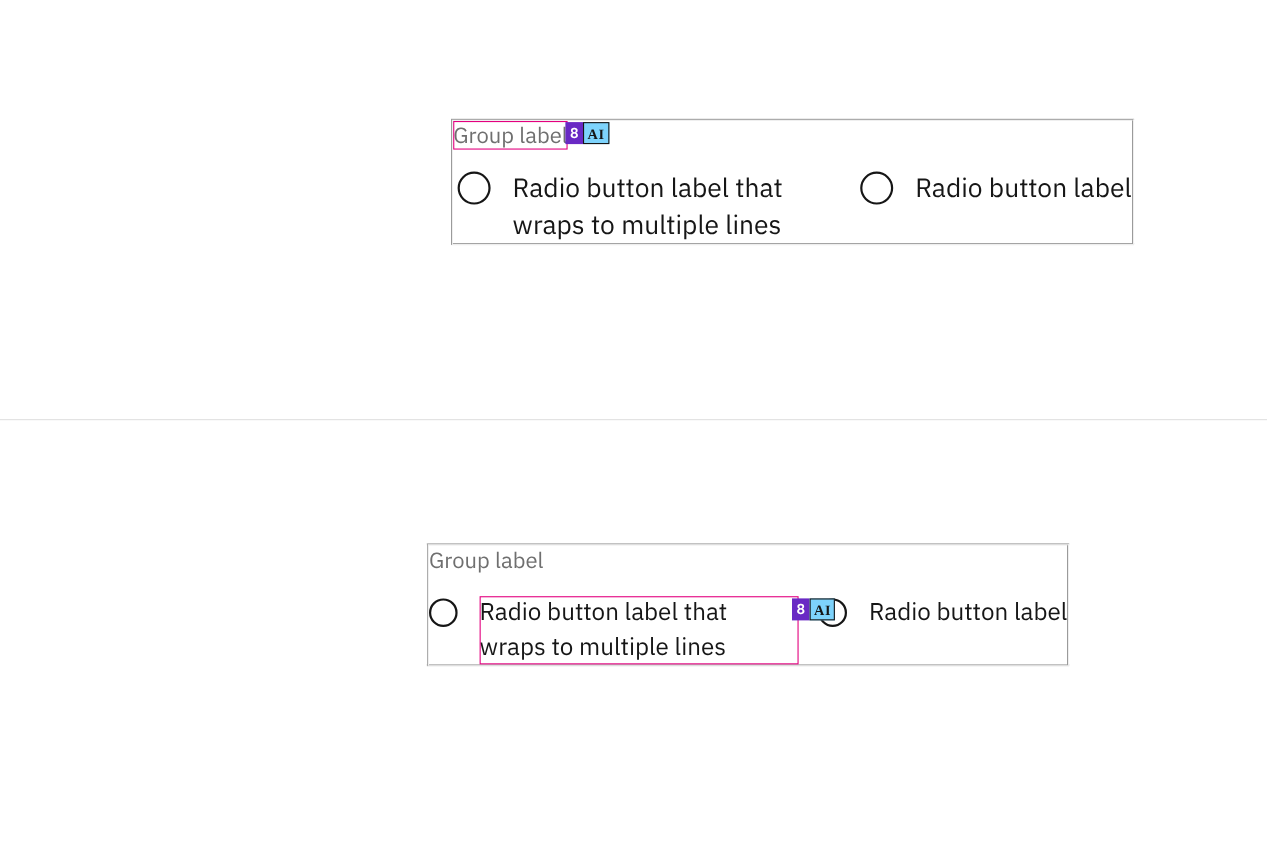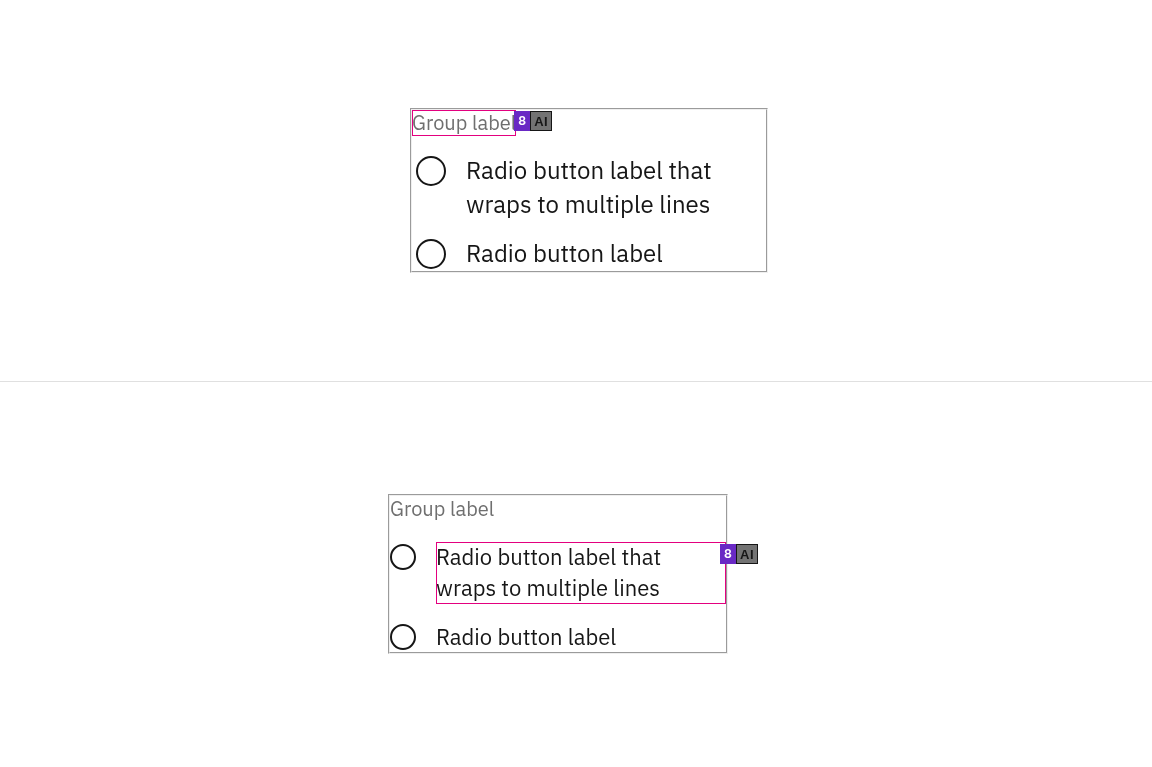--- a/index.html
+++ b/index.html
@@ -51,38 +51,38 @@
       font-size: 13px;
       font-weight: 600;
       line-height: 20px;
       padding: 0 4px;
       display: flex;
       align-items: center;
       justify-content: center;
       min-width: 16px;
     }
     .anno .ai {
-      background: #737373;
+      background: #7dd3fc;
       color: #161616;
       border: 1.5px solid #161616;
       font-size: 13px;
       font-weight: 700;
       letter-spacing: 0.5px;
       line-height: 17px;
       padding: 0 3px;
       display: flex;
       align-items: center;
       justify-content: center;
-      font-family: Liberation Sans, sans-serif;
+      font-family: Liberation Serif, serif;
     }
 
     .radio-items {
       margin-top: 18px;
       display: flex;
-      flex-direction: column;
+      flex-direction: row;
       gap: 16px;
     }
     .bottom .radio-items { margin-top: 20px; gap: 18px; }
 
     .radio-item {
       display: flex;
       align-items: flex-start;
       gap: 20px;
       cursor: pointer;
     }

